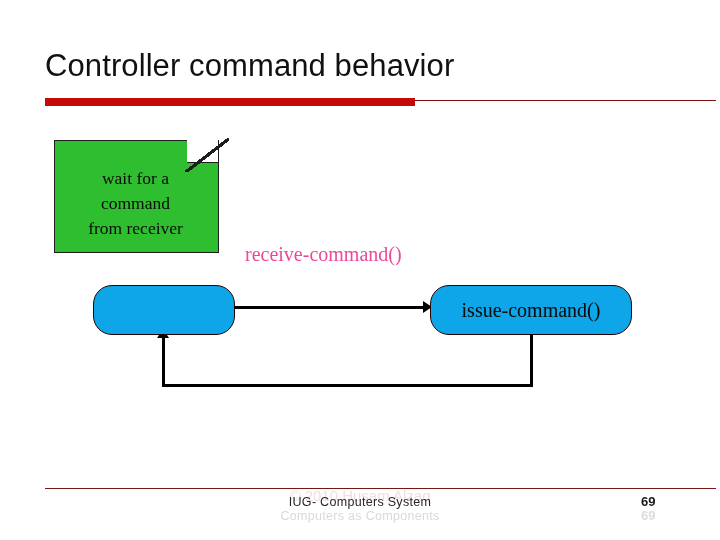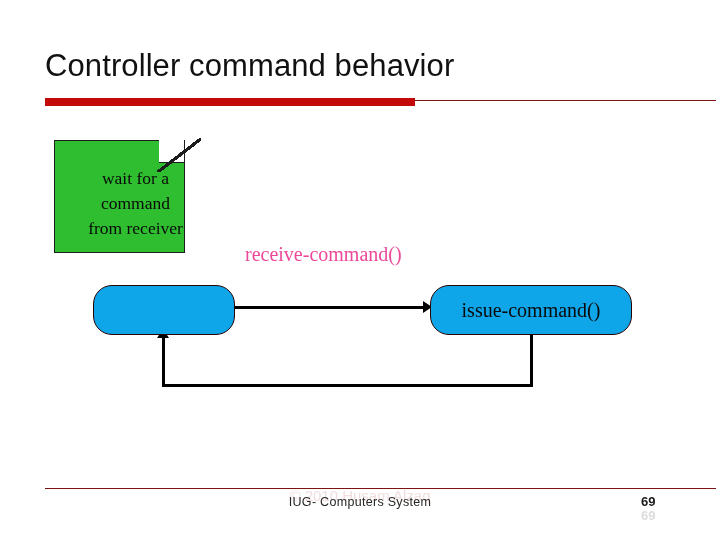--- a/index.html
+++ b/index.html
@@ -48,21 +48,21 @@
     width: 370px;
     height: 8px;
     background: #c40a08;
   }
 
   
   #note-shape {
     position: absolute;
     left: 54px;
     top: 140px;
-    width: 131px;
+    width: 165px;
     height: 113px;
     border-radius: 17px;
   }
   #note-shape .note-body {
     position: absolute;
     inset: 0;
     background: #2fbe2f;
     border: 1px solid #1d1d1d;
     box-sizing: border-box;
     clip-path: polygon(0 0, 80.5% 0, 100% 20.5%, 100% 100%, 0 100%);
@@ -292,16 +292,17 @@
     <span class="state-box-label"></span>
   </div>
 
   <div class="state-box" id="state-box-right">
     <span class="state-box-label">issue-command()</span>
   </div>
 
   <div id="footer-rule"></div>
   <div id="footer-watermark-top">© 2010 Husam Alzaq</div>
   <div id="footer-center-main">IUG- Computers System</div>
+  <div id="footer-center-sub">Computers as Components</div>
   <div id="page-number-main">69</div>
   <div id="page-number-sub">69</div>
 
 </div>
 
 </body></html>

